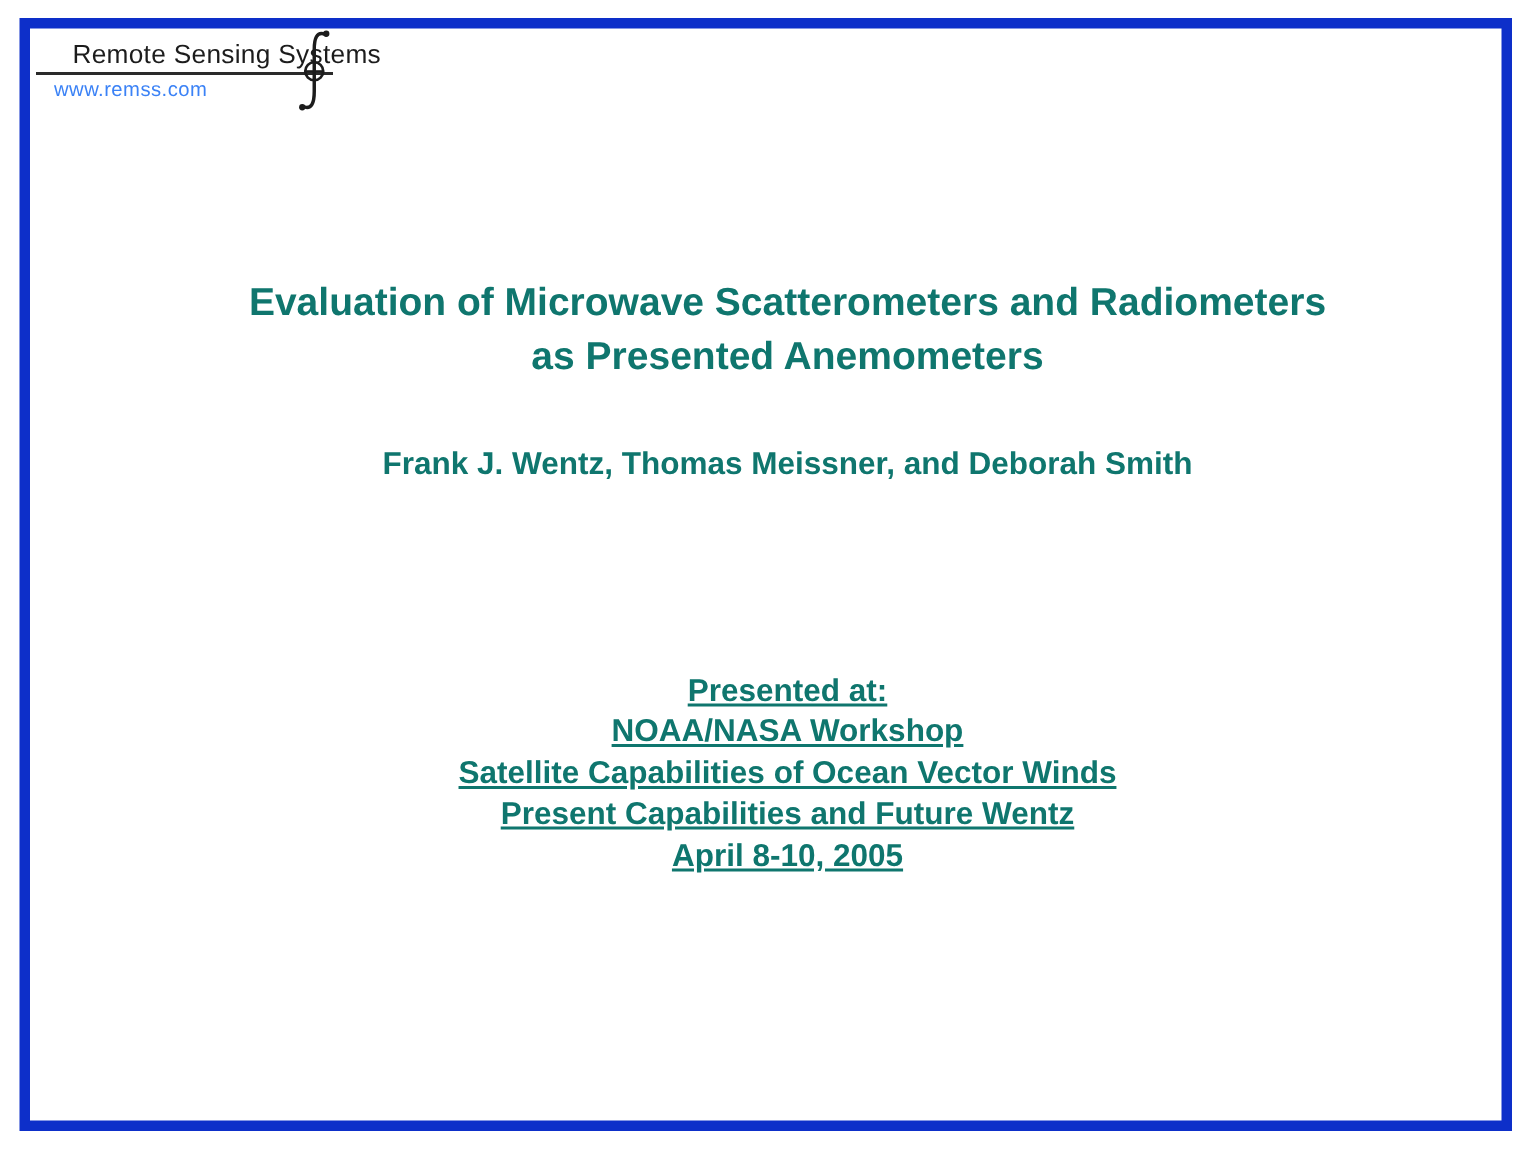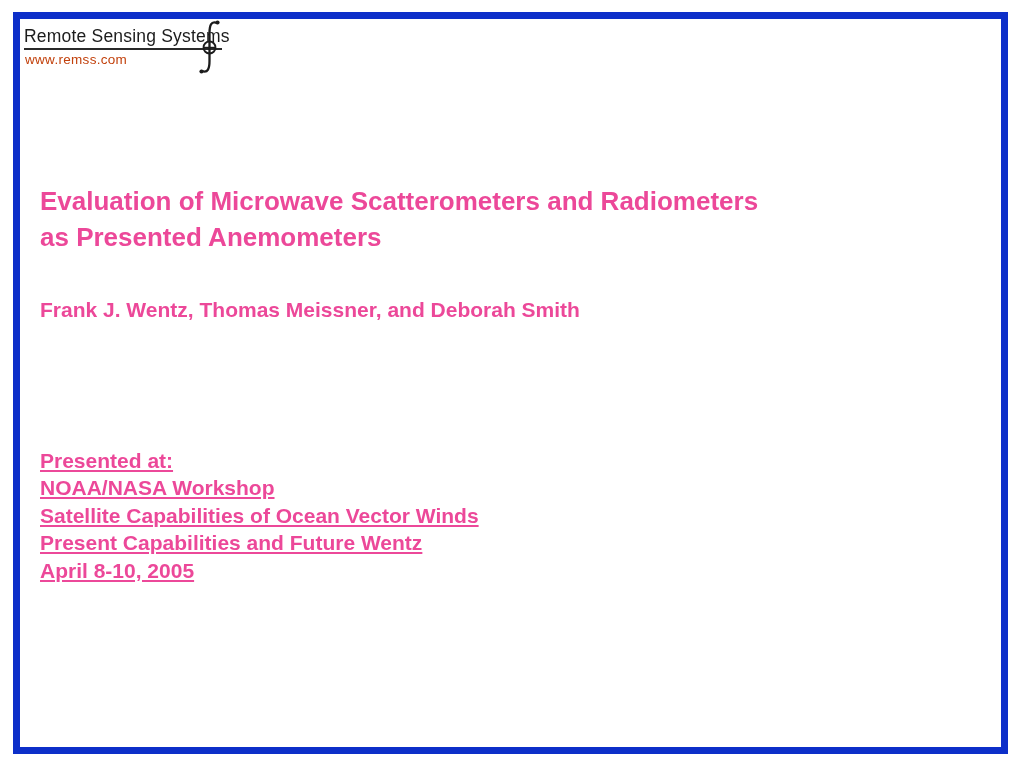--- a/index.html
+++ b/index.html
@@ -35,52 +35,53 @@
     width: 230px;
     height: 60px;
     color: #1c1c1c;
   }
   .logo-name {
     font-size: 17.5px;
     letter-spacing: 0.2px;
     white-space: nowrap;
     line-height: 21px;
     color: #1c1c1c;
+    text-align: right;
   }
   .logo-rule {
     position: absolute;
     left: 0;
     top: 22px;
     width: 198px;
     height: 1.5px;
     background: #2a2a2a;
   }
   .logo-url {
     position: absolute;
-    left: 1px;
+    left: 12px;
     top: 26px;
     font-size: 13.5px;
     letter-spacing: 0.3px;
     white-space: nowrap;
-    color: #c2410c;
+    color: #3b82f6;
   }
   .logo-symbol {
     position: absolute;
     left: 172px;
     top: -8px;
     width: 30px;
     height: 58px;
   }
   
   .centered-text {
     position: absolute;
     left: 40px;
     width: 970px;
-    text-align: left;
-    color: #ec4899;
+    text-align: center;
+    color: #0f766e;
     font-weight: bold;
   }
   .title-block {
     top: 183px;
     font-size: 26px;
     line-height: 36px;
   }
   .authors-line {
     top: 296px;
     font-size: 21px;

